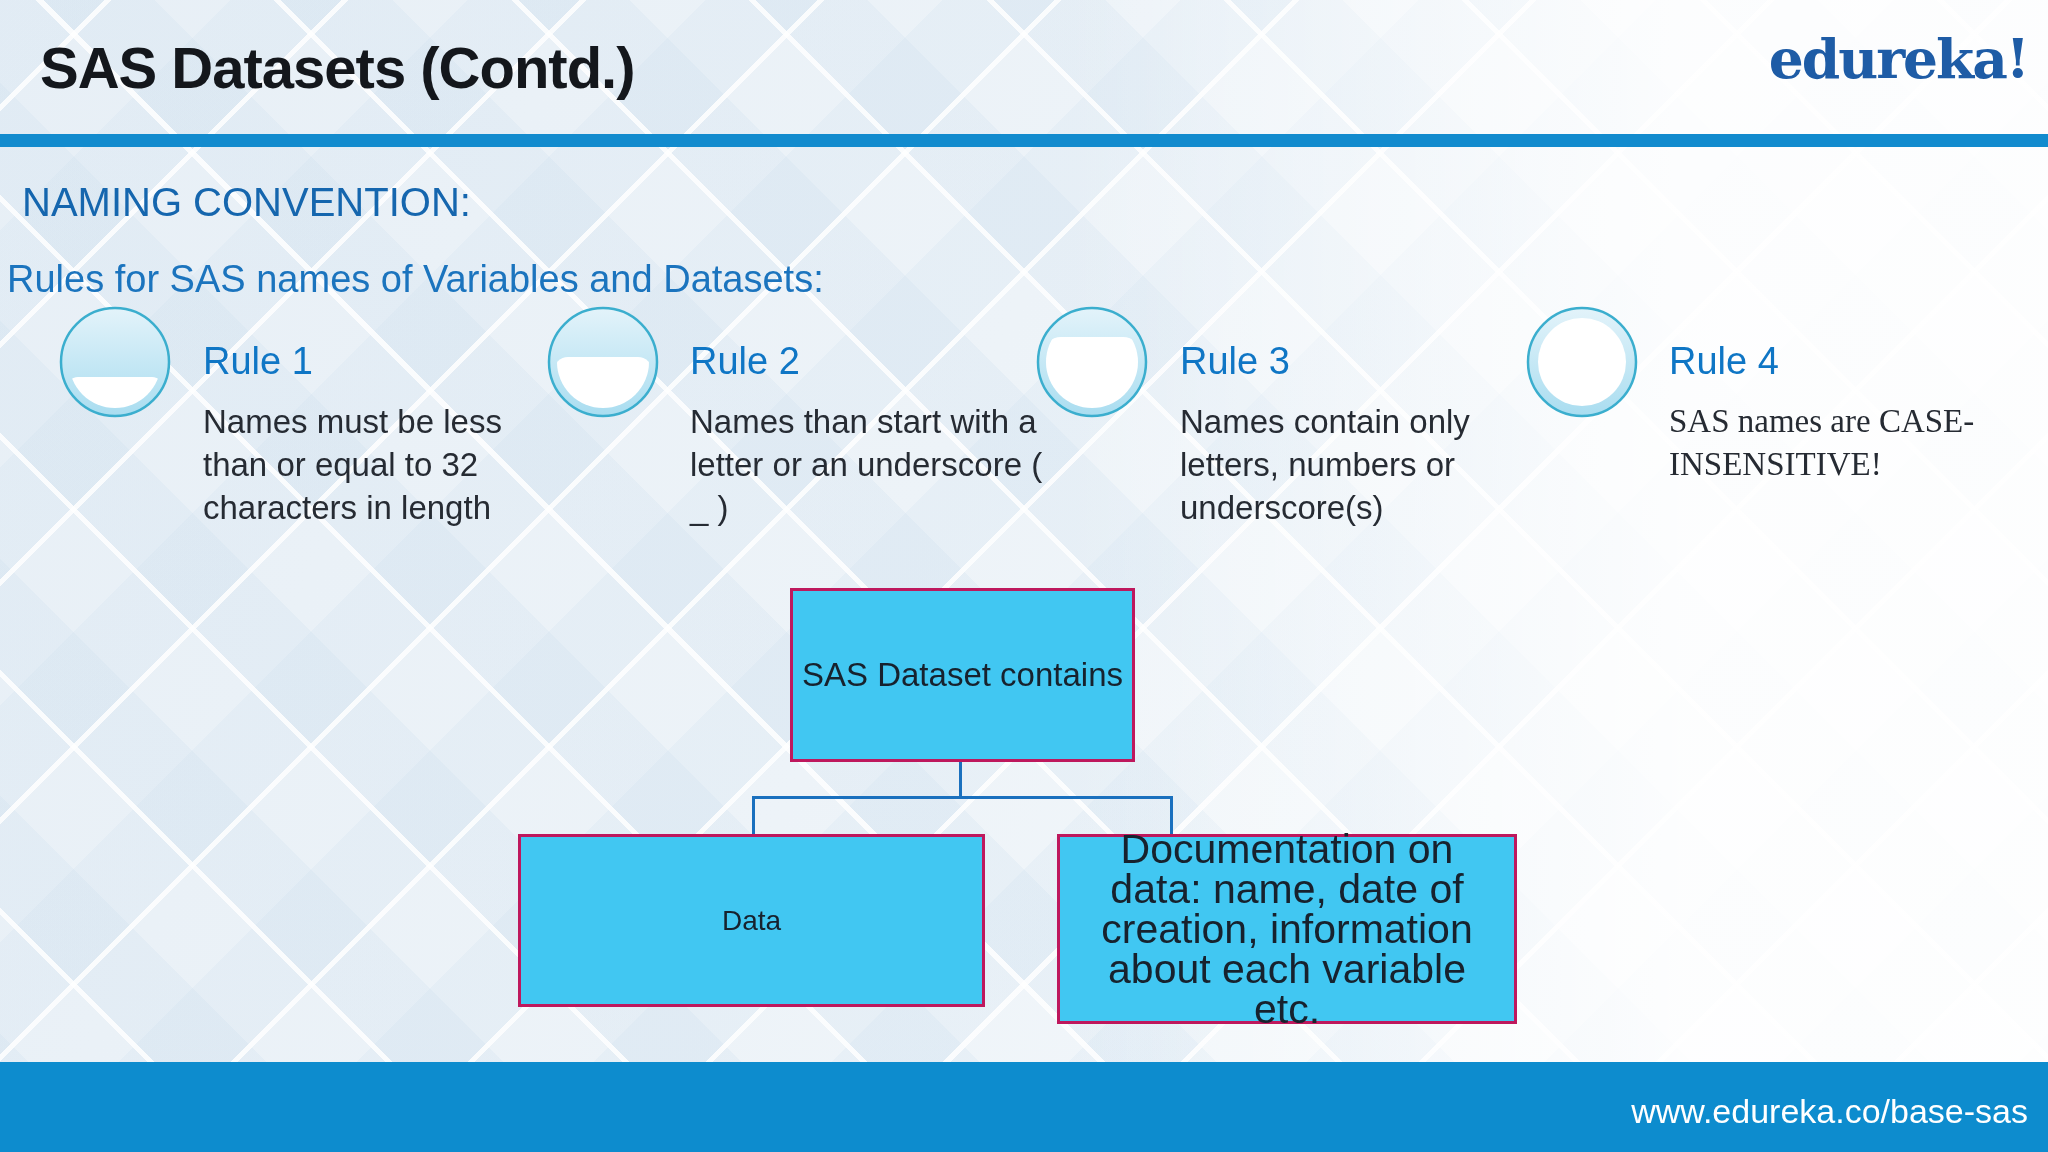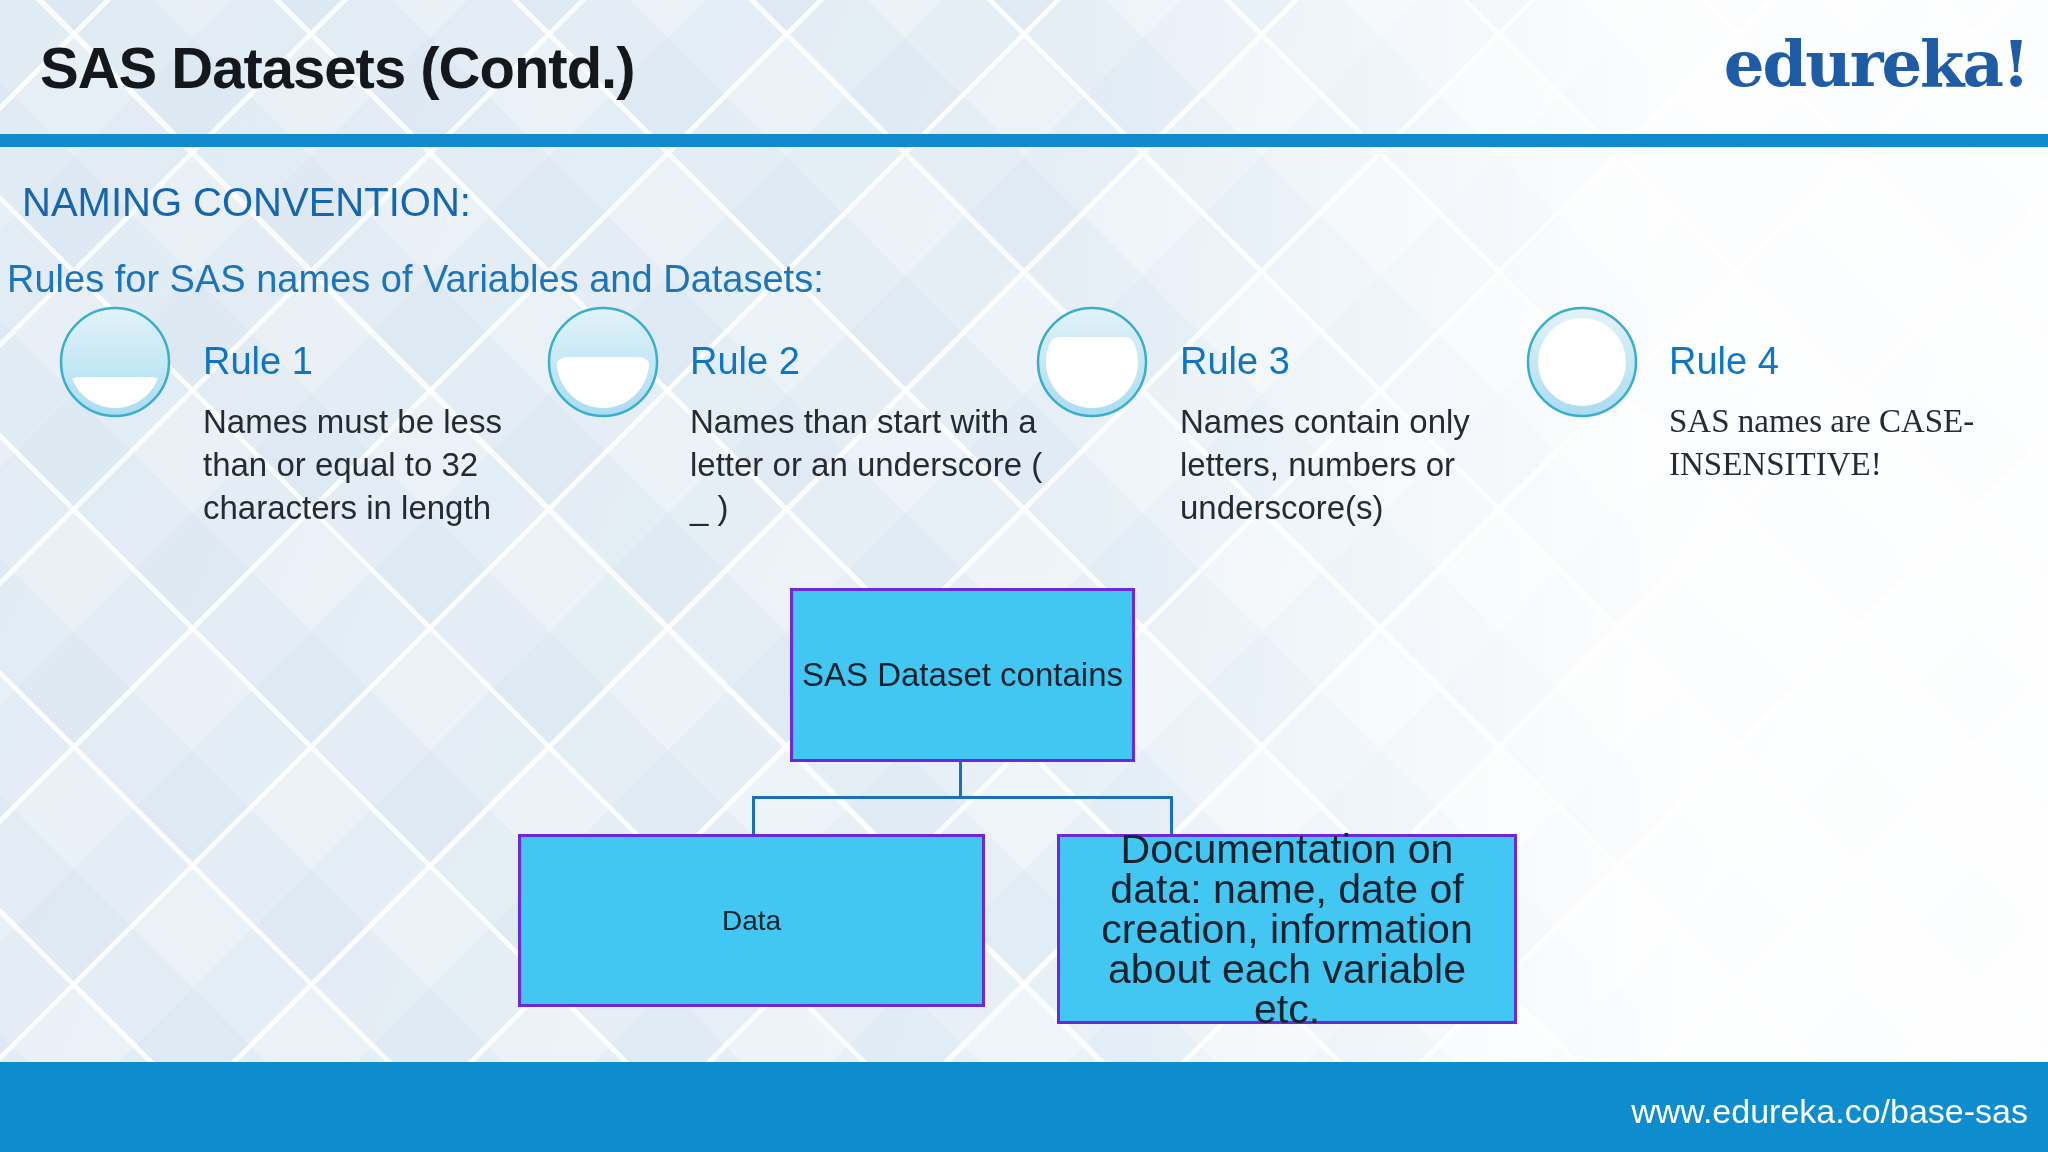--- a/index.html
+++ b/index.html
@@ -21,21 +21,21 @@
       repeating-linear-gradient(-45deg, rgba(203,222,238,0.20) 0 84px, rgba(255,255,255,0) 84px 168px),
       linear-gradient(115deg, #e7eff6 0%, #edf3f8 45%, #f8fbfd 100%);
   }
   .title{
     position:absolute;left:40px;top:34px;
     font-size:58px;font-weight:bold;color:#14171c;letter-spacing:-1px;
   }
   .logo{
     position:absolute;right:20px;top:26px;
     font-family:"DejaVu Serif", serif;font-weight:bold;
-    font-size:64px;color:#1e5ca6;letter-spacing:-2px;
+    font-size:55px;color:#1e5ca6;letter-spacing:-2px;
   }
   .divider{
     position:absolute;left:0;top:134px;width:2048px;height:13px;background:#128bce;
   }
   .section-heading{
     position:absolute;left:22px;top:180px;
     font-size:40px;font-weight:normal;color:#1566ae;
   }
   .subheading{
     position:absolute;left:7px;top:258px;
@@ -48,21 +48,21 @@
   .rule-text{
     position:absolute;top:400px;width:368px;
     font-size:33px;line-height:43px;color:#262b33;
   }
   .i1{left:58px}  .i2{left:546px} .i3{left:1035px} .i4{left:1525px}
   .t1{left:203px} .t2{left:690px} .t3{left:1180px} .t4{left:1669px}
   .t4.rule-text{width:379px;font-family:Liberation Serif, serif;}
   
   .node{
     position:absolute;
-    background:#41c7f2;border:3px solid #6d28d9;
+    background:#41c7f2;border:3px solid #be185d;
     display:flex;align-items:center;justify-content:center;
     text-align:center;color:#17222e;box-sizing:border-box;
   }
   .node-root{left:790px;top:588px;width:345px;height:174px;font-size:33px;}
   .node-data{left:518px;top:834px;width:467px;height:173px;font-size:28px;}
   .node-doc{left:1057px;top:834px;width:460px;height:190px;font-size:41px;line-height:40px;padding:0 16px;}
   .conn{position:absolute;background:#1a70be;}
   .conn-stem {left:959px; top:762px;width:3px; height:36px;}
   .conn-h    {left:752px; top:796px;width:421px;height:3px;}
   .conn-dl   {left:752px; top:796px;width:3px; height:40px;}

